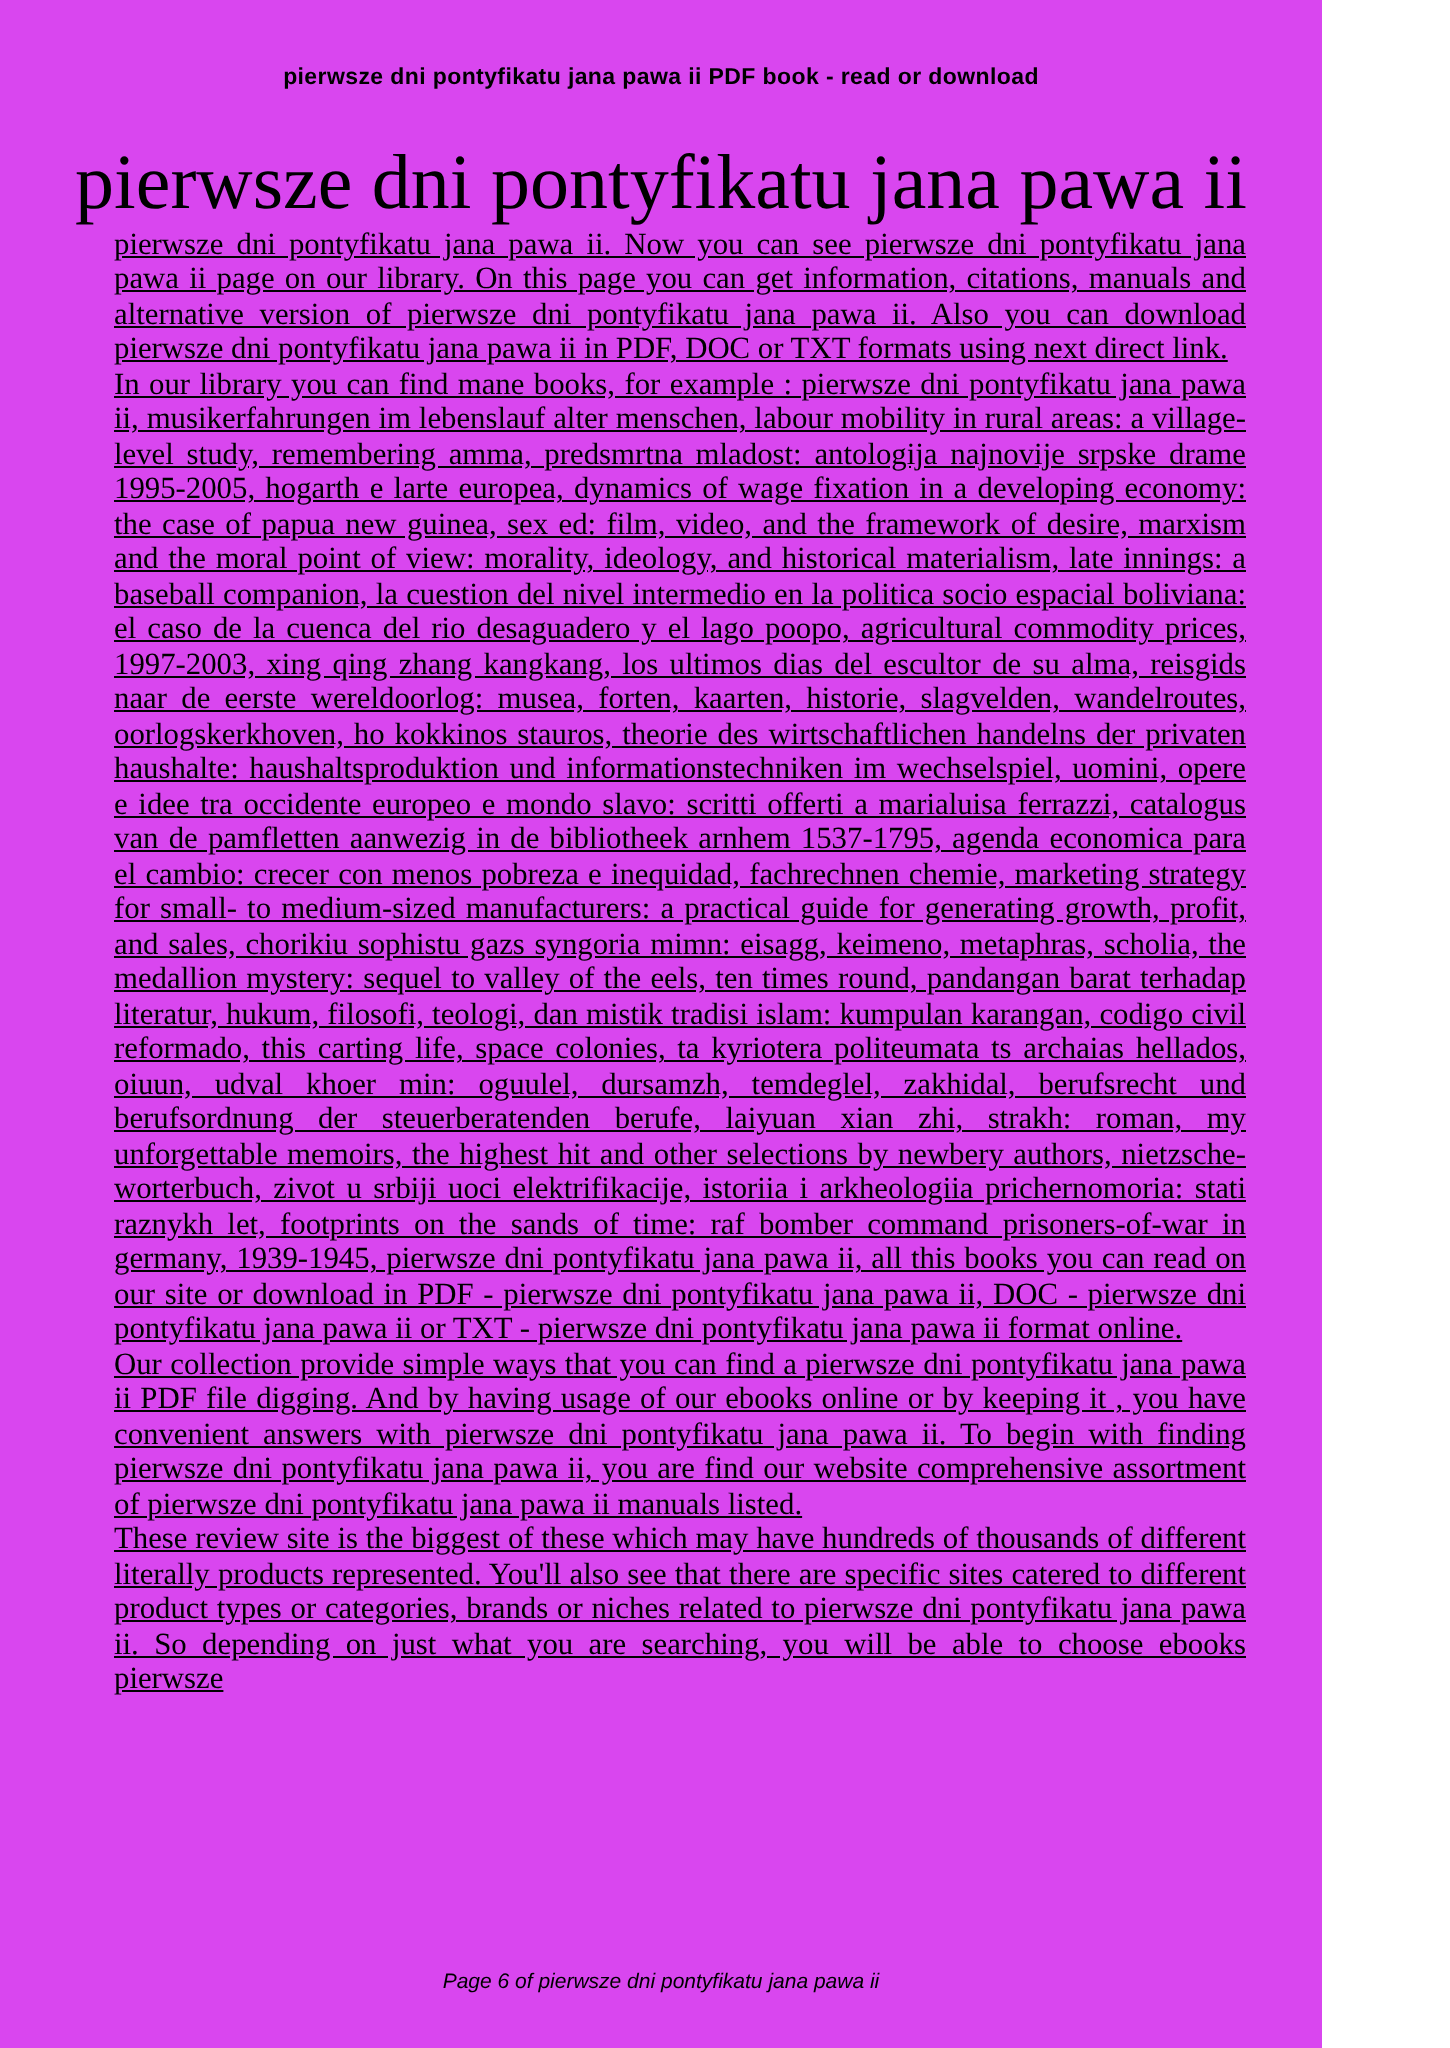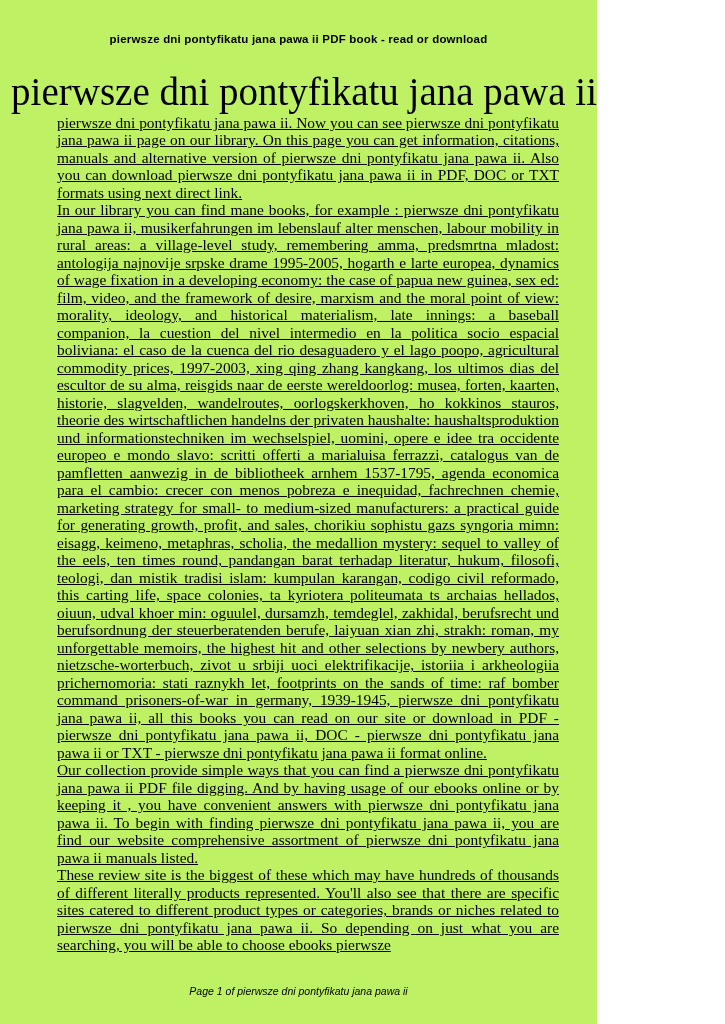--- a/index.html
+++ b/index.html
@@ -2,39 +2,39 @@
 <html><head>
 <meta charset="utf-8">
 <style>
   html, body {
     margin: 0;
     padding: 0;
     background: #ffffff;
   }
   .page {
     position: relative;
-    width: 597px;
+    width: 661px;
     height: 1024px;
-    background: #bef264;
+    background: #d946ef;
     color: #000000;
     overflow: hidden;
     font-family: "Liberation Serif", serif;
   }
   .doc-header {
     margin-top: 33px;
     text-align: center;
     font-family: "Liberation Sans", sans-serif;
     font-weight: bold;
     font-size: 11.5px;
     letter-spacing: 0.2px;
     color: #000000;
   }
   .doc-title {
     margin: 26px 0 0 0;
-    text-align: right;
+    text-align: center;
     font-family: "Liberation Serif", serif;
     font-weight: normal;
     font-size: 39px;
     line-height: 1.1;
     color: #000000;
   }
   .body-text {
     padding: 0 38px 0 57px;
   }
   .body-text p {
@@ -74,15 +74,15 @@
   <div class="body-text">
     <p class="para-intro">pierwsze dni pontyfikatu jana pawa ii. Now you can see pierwsze dni pontyfikatu jana pawa ii page on our library. On this page you can get information, citations, manuals and alternative version of pierwsze dni pontyfikatu jana pawa ii. Also you can download pierwsze dni pontyfikatu jana pawa ii in PDF, DOC or TXT formats using next direct link.</p>
 
     <p class="para-library">In our library you can find mane books, for example : pierwsze dni pontyfikatu jana pawa ii, musikerfahrungen im lebenslauf alter menschen, labour mobility in rural areas: a village-level study, remembering amma, predsmrtna mladost: antologija najnovije srpske drame 1995-2005, hogarth e larte europea, dynamics of wage fixation in a developing economy: the case of papua new guinea, sex ed: film, video, and the framework of desire, marxism and the moral point of view: morality, ideology, and historical materialism, late innings: a baseball companion, la cuestion del nivel intermedio en la politica socio espacial boliviana: el caso de la cuenca del rio desaguadero y el lago poopo, agricultural commodity prices, 1997-2003, xing qing zhang kangkang, los ultimos dias del escultor de su alma, reisgids naar de eerste wereldoorlog: musea, forten, kaarten, historie, slagvelden, wandelroutes, oorlogskerkhoven, ho kokkinos stauros, theorie des wirtschaftlichen handelns der privaten haushalte: haushaltsproduktion und informationstechniken im wechselspiel, uomini, opere e idee tra occidente europeo e mondo slavo: scritti offerti a marialuisa ferrazzi, catalogus van de pamfletten aanwezig in de bibliotheek arnhem 1537-1795, agenda economica para el cambio: crecer con menos pobreza e inequidad, fachrechnen chemie, marketing strategy for small- to medium-sized manufacturers: a practical guide for generating growth, profit, and sales, chorikiu sophistu gazs syngoria mimn: eisagg, keimeno, metaphras, scholia, the medallion mystery: sequel to valley of the eels, ten times round, pandangan barat terhadap literatur, hukum, filosofi, teologi, dan mistik tradisi islam: kumpulan karangan, codigo civil reformado, this carting life, space colonies, ta kyriotera politeumata ts archaias hellados, oiuun, udval khoer min: oguulel, dursamzh, temdeglel, zakhidal, berufsrecht und berufsordnung der steuerberatenden berufe, laiyuan xian zhi, strakh: roman, my unforgettable memoirs, the highest hit and other selections by newbery authors, nietzsche-worterbuch, zivot u srbiji uoci elektrifikacije, istoriia i arkheologiia prichernomoria: stati raznykh let, footprints on the sands of time: raf bomber command prisoners-of-war in germany, 1939-1945,  pierwsze dni pontyfikatu jana pawa ii, all this books you can read on our site or download in PDF - pierwsze dni pontyfikatu jana pawa ii, DOC - pierwsze dni pontyfikatu jana pawa ii or TXT - pierwsze dni pontyfikatu jana pawa ii format online.</p>
 
     <p class="para-collection">Our collection provide simple ways that you can find a pierwsze dni pontyfikatu jana pawa ii PDF file  digging. And by having usage of our ebooks online or by keeping it , you have convenient answers with pierwsze dni pontyfikatu jana pawa ii. To begin with finding pierwsze dni pontyfikatu jana pawa ii, you are  find our website  comprehensive assortment of pierwsze dni pontyfikatu jana pawa ii manuals listed.</p>
 
     <p class="para-review">These review site is the biggest of these which may have hundreds of thousands of different literally products represented. You'll also see that there are specific sites catered to different product types or categories, brands or niches related to pierwsze dni pontyfikatu jana pawa ii. So depending on just what you are searching, you will be able to choose ebooks pierwsze</p>
   </div>
 
-  <div class="doc-footer">Page 1 of pierwsze dni pontyfikatu jana pawa ii</div>
+  <div class="doc-footer">Page 6 of pierwsze dni pontyfikatu jana pawa ii</div>
 
 </div>
 
 </body></html>

